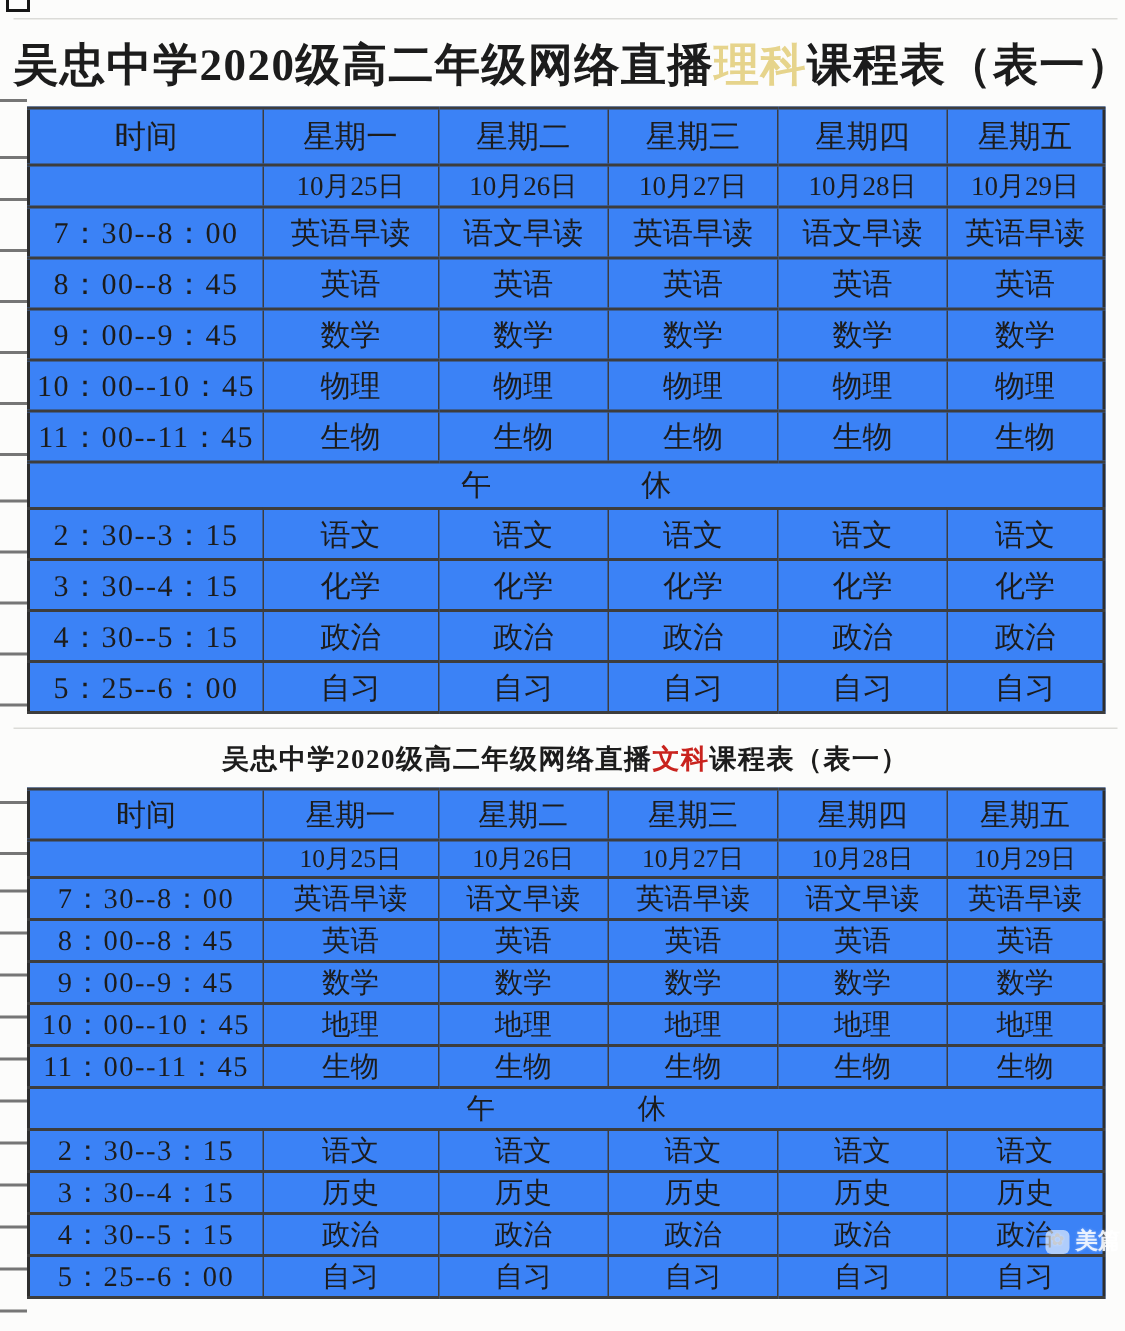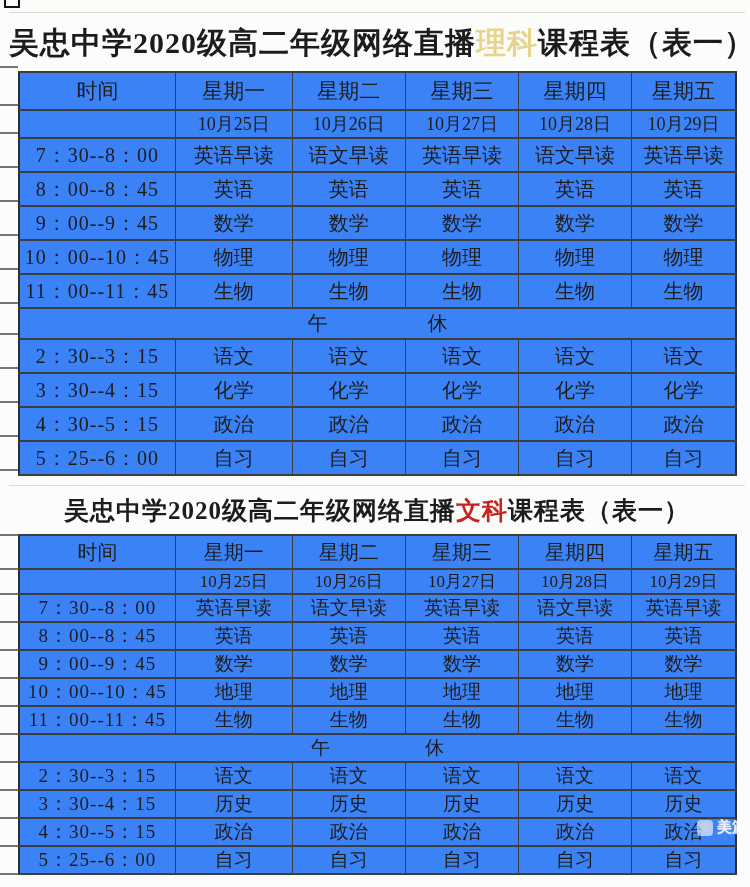--- a/index.html
+++ b/index.html
@@ -36,21 +36,21 @@
   .sheet2 { margin-top: 9px; }
 
   .title {
     margin: 0;
     text-align: center;
     font-weight: bold;
     letter-spacing: 1px;
     white-space: nowrap;
   }
   .sheet1 .title { font-size: 30px; padding: 10px 0 7px; }
-  .sheet2 .title { font-size: 25px; padding: 8px 0 7px; }
+  .sheet2 .title { font-size: 18px; padding: 8px 0 7px; }
   .title .hl { font-weight: bold; }
 
   table.tt {
     border-collapse: collapse;
     table-layout: fixed;
     margin-left: 9px;
     width: 719px;
     background: #3b82f6;
     border: 2px solid #2e2e2e;
   }

